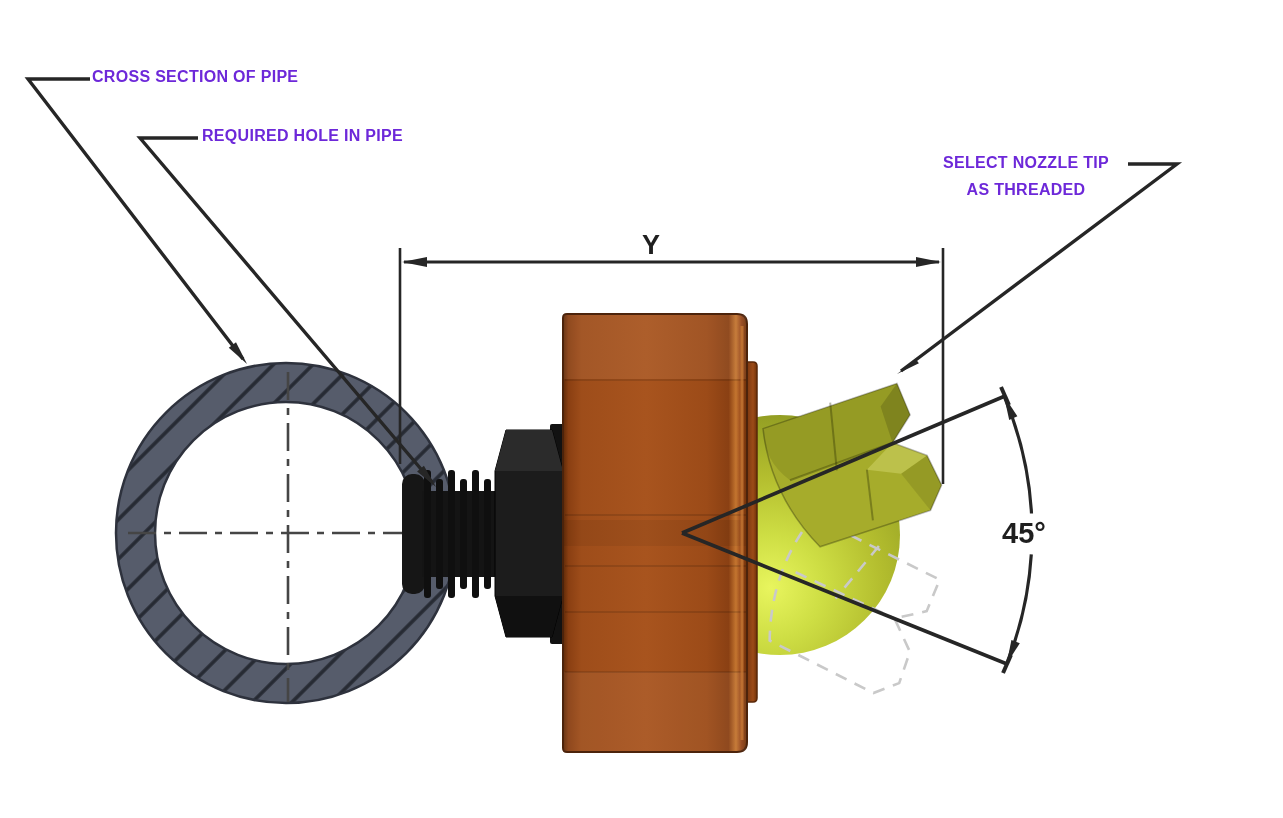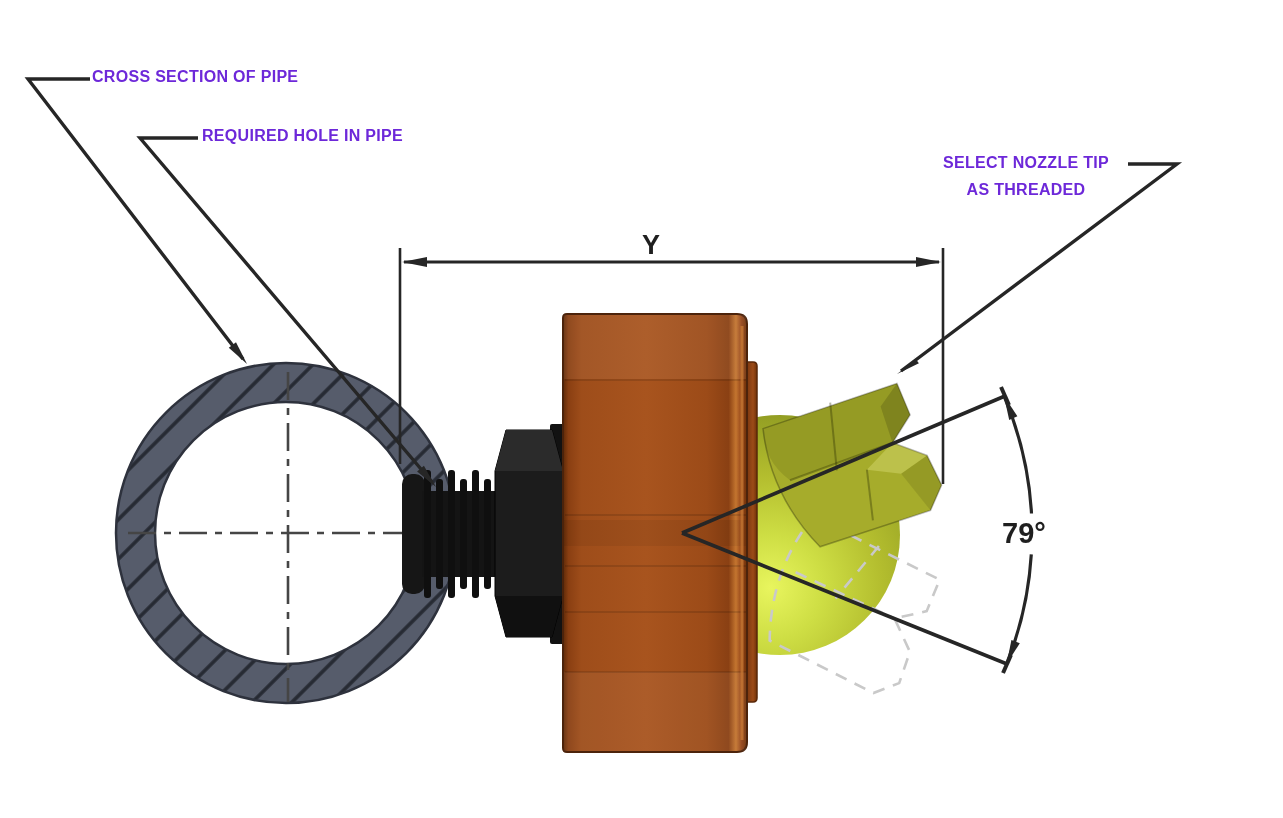--- a/index.html
+++ b/index.html
@@ -178,15 +178,15 @@
 
   <div class="callout" id="label-threaded">REQUIRED HOLE IN PIPE</div>
 
   <div class="callout center" id="label-select">
     <div>SELECT NOZZLE TIP</div>
     <div>AS THREADED</div>
   </div>
 
   <div class="dimlabel" id="label-y">Y</div>
 
-  <div class="dimlabel" id="label-angle">79°</div>
+  <div class="dimlabel" id="label-angle">45°</div>
 
 </div>
 
 </body></html>

